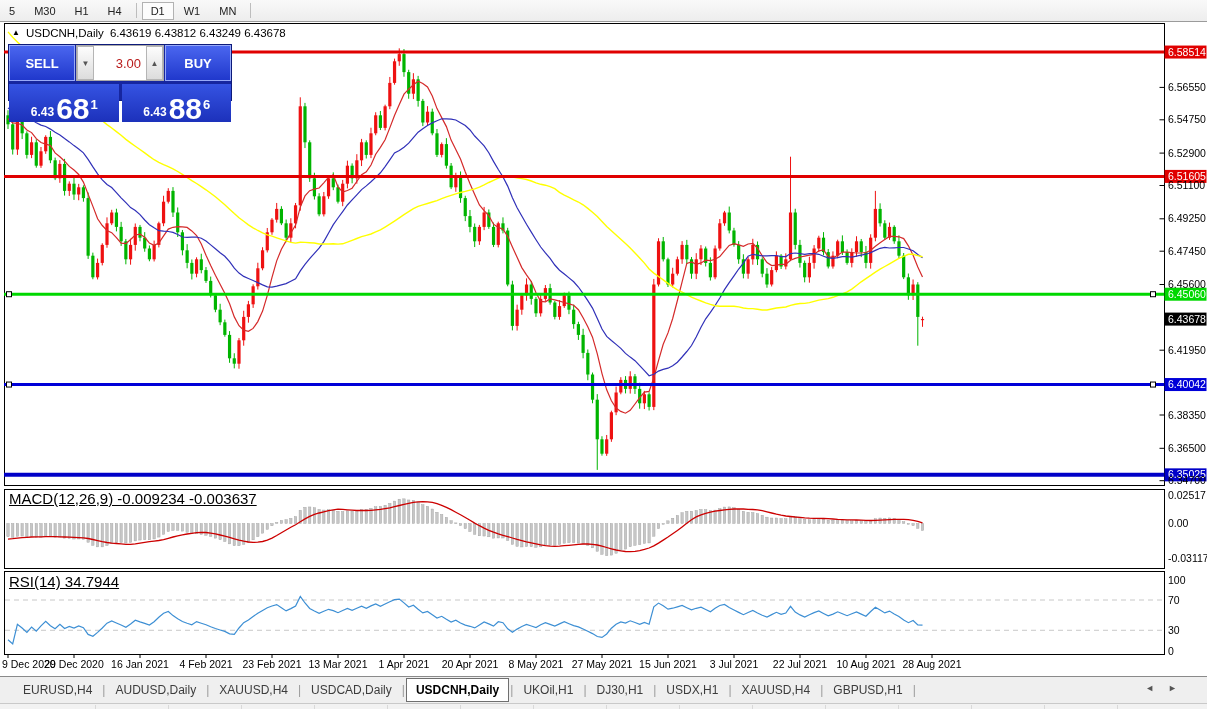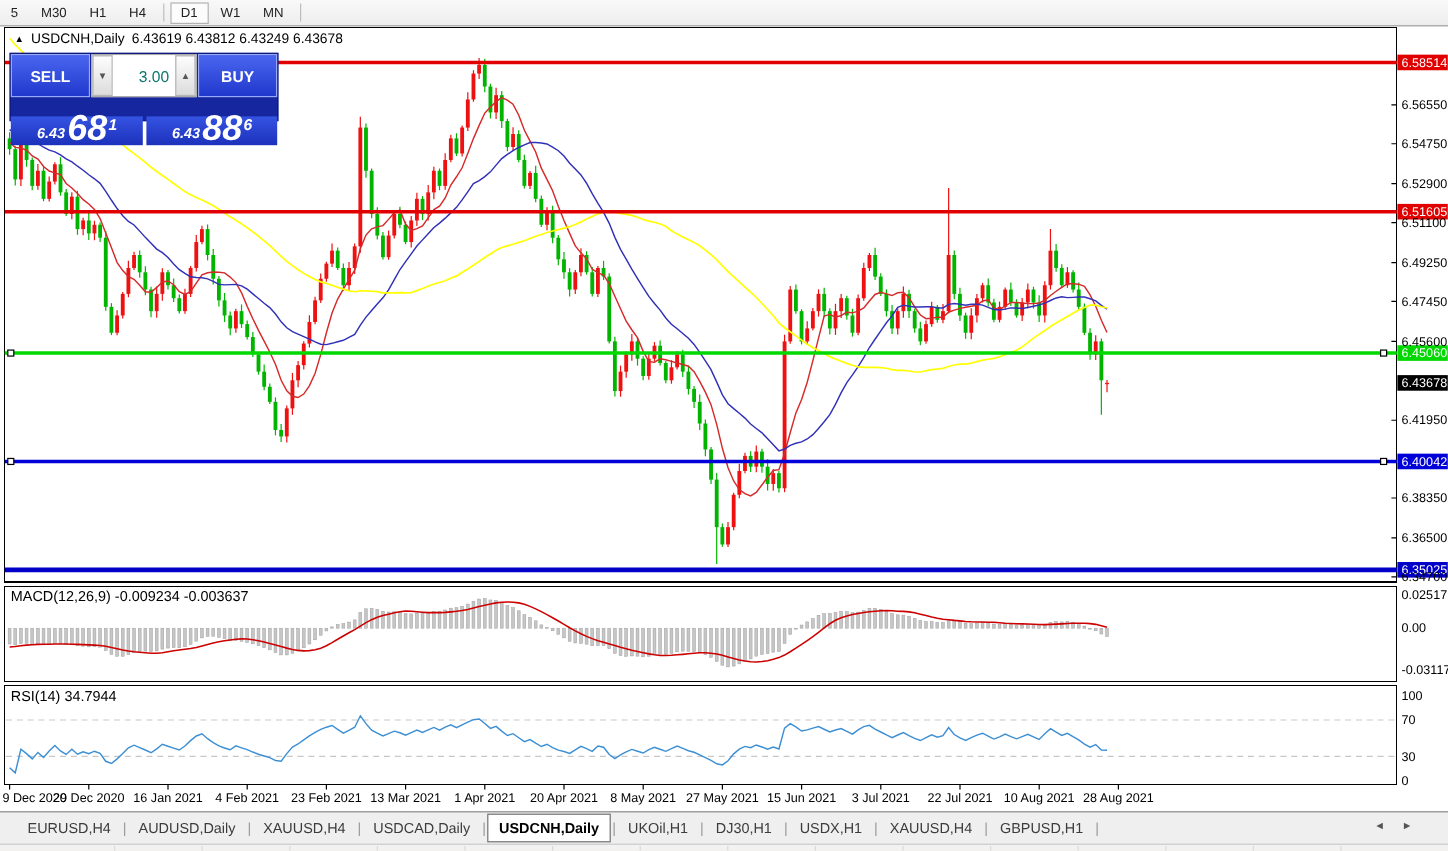--- a/index.html
+++ b/index.html
@@ -17,28 +17,28 @@
   #title{position:absolute;left:12px;top:27px;font-size:11.5px;color:#000;display:flex;align-items:center;gap:6px;white-space:nowrap;}
   #title .tri{font-size:8px;position:relative;top:-1px;}
   
   #tpanel{position:absolute;left:8px;top:44px;width:224px;height:57px;background:#16269f;border:1px solid #0d1a7a;box-sizing:border-box;}
   .tp-top{display:flex;height:36px;}
   .tp-btn{width:66px;background:linear-gradient(#4a66ef,#2038cc);border:1px solid #97a9f8;box-sizing:border-box;
           color:#fff;font-size:13px;font-weight:bold;display:flex;align-items:center;justify-content:center;cursor:default;}
   .tp-spin{flex:1;display:flex;background:#e9e9e9;border:1px solid #aaa;box-sizing:border-box;margin:0 1px;}
   .tp-arrow{width:17px;background:linear-gradient(#fdfdfd,#dcdcdc);border:1px solid #b5b5b5;box-sizing:border-box;
             color:#555;font-size:8px;display:flex;align-items:center;justify-content:center;cursor:default;}
-  .tp-vol{flex:1;background:#fff;color:#0f766e;font-size:13px;display:flex;align-items:center;justify-content:flex-end;padding-right:5px;}
-  .tp-bottom{display:flex;gap:3px;margin-top:16px;height:24px;font-style:italic;}
+  .tp-vol{flex:1;background:#fff;color:#b91c1c;font-size:13px;display:flex;align-items:center;justify-content:flex-end;padding-right:5px;}
+  .tp-bottom{display:flex;gap:3px;margin-top:3px;height:38px;}
   .tp-price{flex:1;background:linear-gradient(#3553e2,#1c31bb);display:flex;align-items:flex-end;justify-content:center;color:#fff;padding-bottom:1px;}
   .tp-small{font-size:12px;font-weight:bold;margin:0 2px 2px 0;}
   .tp-big{font-size:30px;font-weight:bold;line-height:25px;}
   .tp-sup{font-size:13px;font-weight:bold;position:relative;top:-9px;left:1px;}
   
-  .ind-label{position:absolute;font-size:12px;color:#000;white-space:nowrap;}
+  .ind-label{position:absolute;font-size:15px;color:#000;white-space:nowrap;text-decoration:underline;}
   
   #tabbar{position:absolute;left:0;top:676px;width:1207px;height:27px;background:#efefef;border-top:1px solid #8a8a8a;
           display:flex;align-items:center;padding-left:14px;box-sizing:border-box;font-size:12px;}
   .tab{padding:4px 9px;color:#3c3c3c;white-space:nowrap;cursor:default;}
   .tab.active{background:#ffffff;border:1px solid #6f6f6f;font-weight:bold;color:#000;}
   .tabsep{color:#9a9a9a;margin:0 1px;}
   #tabarrows{position:absolute;right:16px;top:683px;color:#555;font-size:9px;letter-spacing:14px;}
   #strip{position:absolute;left:0;top:703px;width:1207px;height:6px;background:#f2f2f2;border-top:1px solid #c9c9c9;}
   .stripdiv{position:absolute;top:1px;width:1px;height:5px;background:#d9d9d9;}
 </style>

